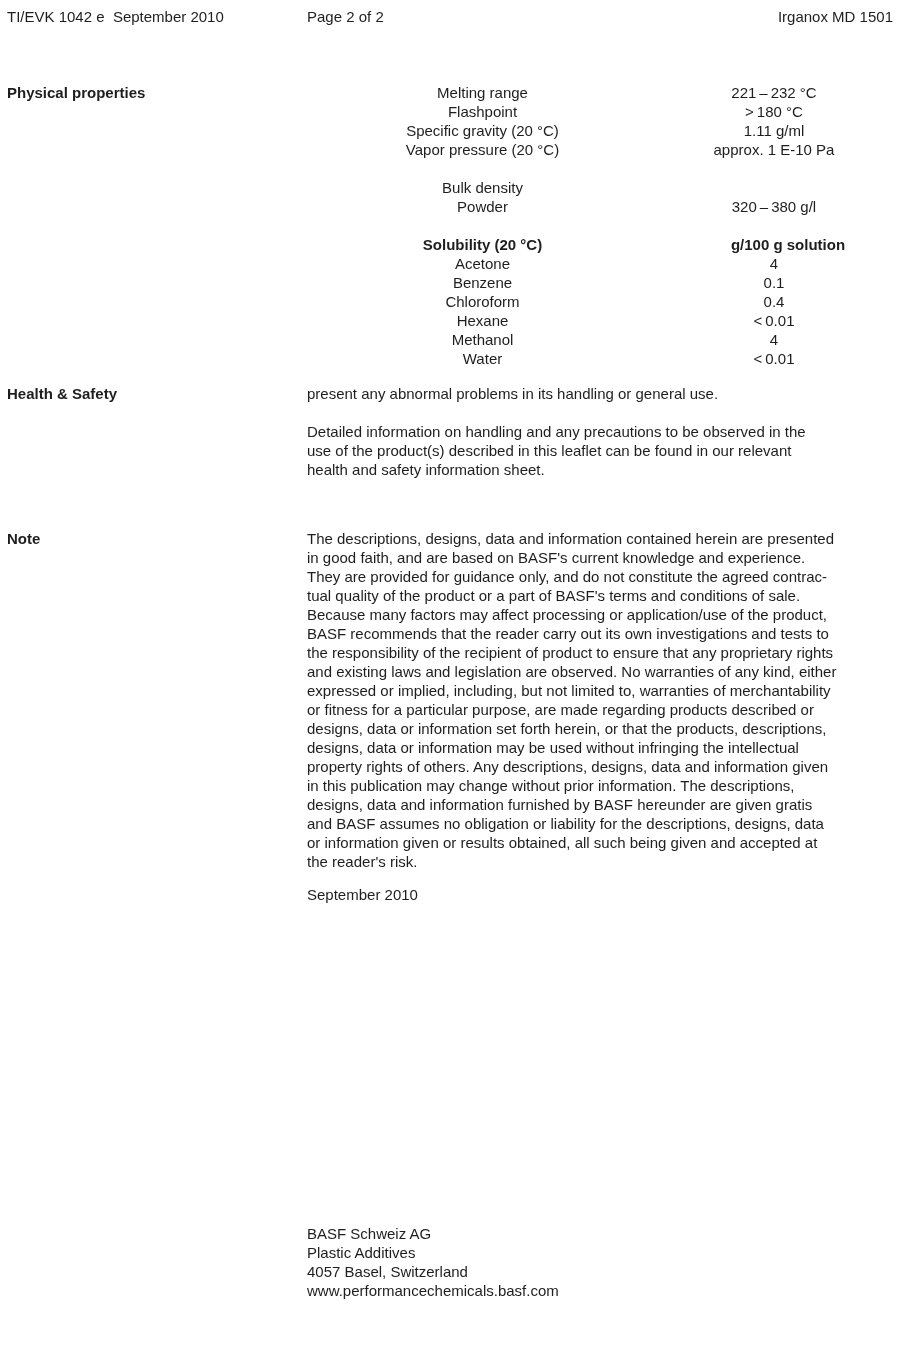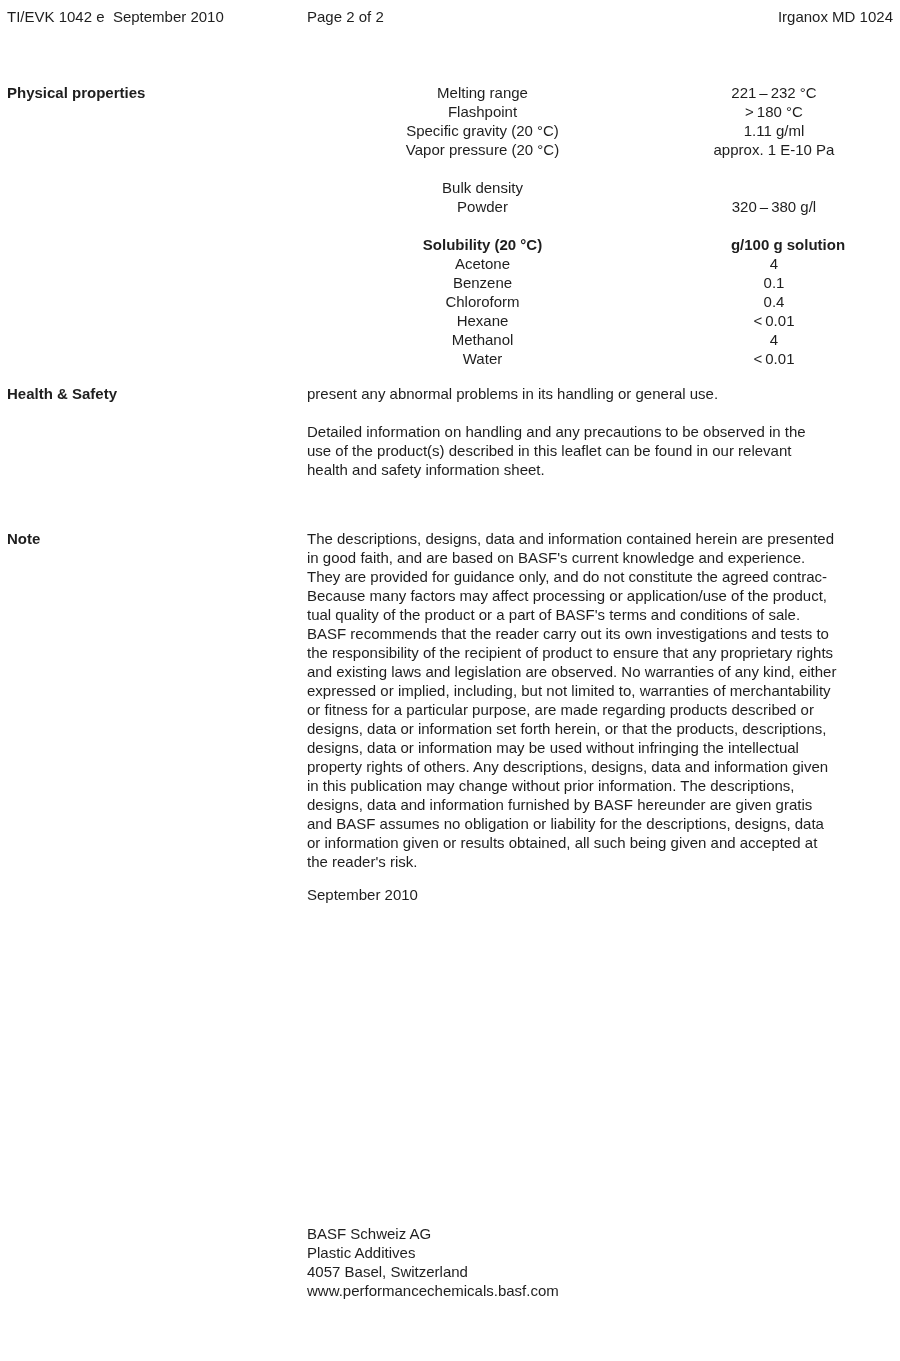--- a/index.html
+++ b/index.html
@@ -40,21 +40,21 @@
 
   .footer { position: absolute; left: 307px; top: 1224px; }
 </style>
 </head>
 <body>
 
 <div class="page">
 
   <div class="hdr-left">TI/EVK 1042 e  September 2010</div>
   <div class="hdr-mid">Page 2 of 2</div>
-  <div class="hdr-right">Irganox MD 1024</div>
+  <div class="hdr-right">Irganox MD 1501</div>
 
   <div class="section sec-physical">
     <div class="sec-heading">Physical properties</div>
     <div class="sec-body">
       <div>
 
           <div class="prow">
             <span class="plabel">Melting range</span>
             <span class="pvalue">221 – 232 °C</span>
           </div>
@@ -150,22 +150,22 @@
   </div>
 
   <div class="section sec-note">
     <div class="sec-heading">Note</div>
     <div class="sec-body">
       <div>
 
       <div class="line">The descriptions, designs, data and information contained herein are presented</div>
           <div class="line">in good faith, and are based on BASF's current knowledge and experience.</div>
           <div class="line">They are provided for guidance only, and do not constitute the agreed contrac-</div>
+          <div class="line">tual quality of the product or a part of BASF's terms and conditions of sale.</div>
           <div class="line">Because many factors may affect processing or application/use of the product,</div>
-          <div class="line">tual quality of the product or a part of BASF's terms and conditions of sale.</div>
           <div class="line">BASF recommends that the reader carry out its own investigations and tests to</div>
           <div class="line">the responsibility of the recipient of product to ensure that any proprietary rights</div>
           <div class="line">and existing laws and legislation are observed. No warranties of any kind, either</div>
           <div class="line">expressed or implied, including, but not limited to, warranties of merchantability</div>
           <div class="line">or fitness for a particular purpose, are made regarding products described or</div>
           <div class="line">designs, data or information set forth herein, or that the products, descriptions,</div>
           <div class="line">designs, data or information may be used without infringing the intellectual</div>
           <div class="line">property rights of others. Any descriptions, designs, data and information given</div>
           <div class="line">in this publication may change without prior information. The descriptions,</div>
           <div class="line">designs, data and information furnished by BASF hereunder are given gratis</div>

